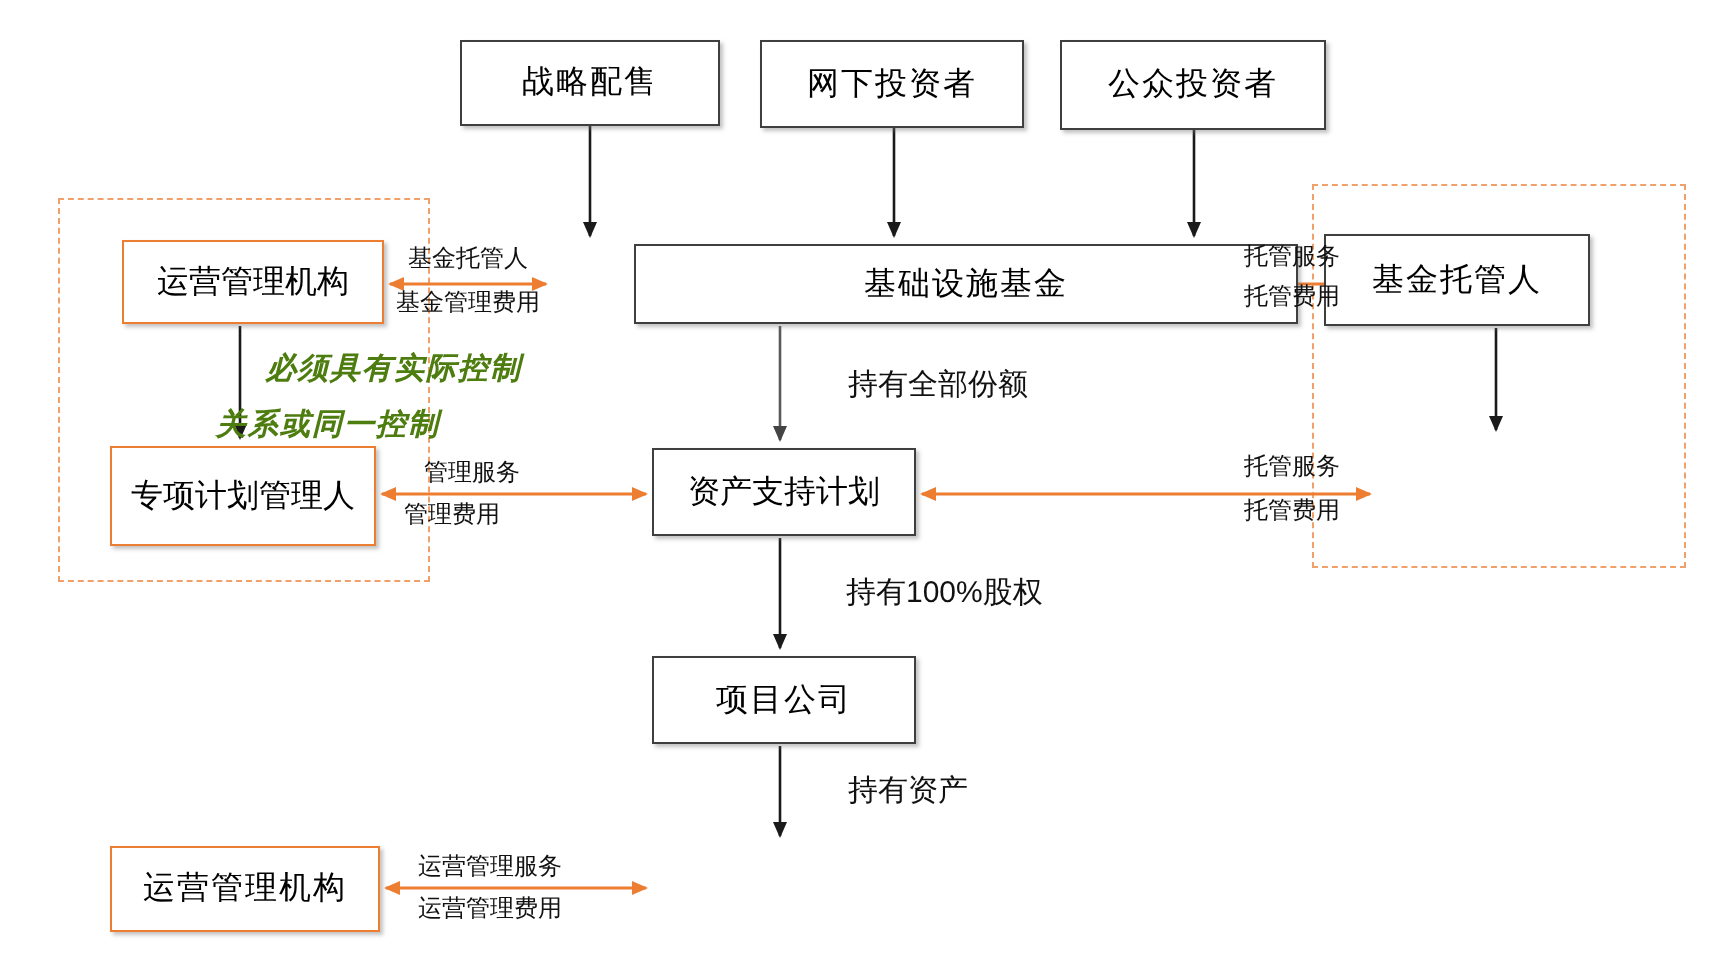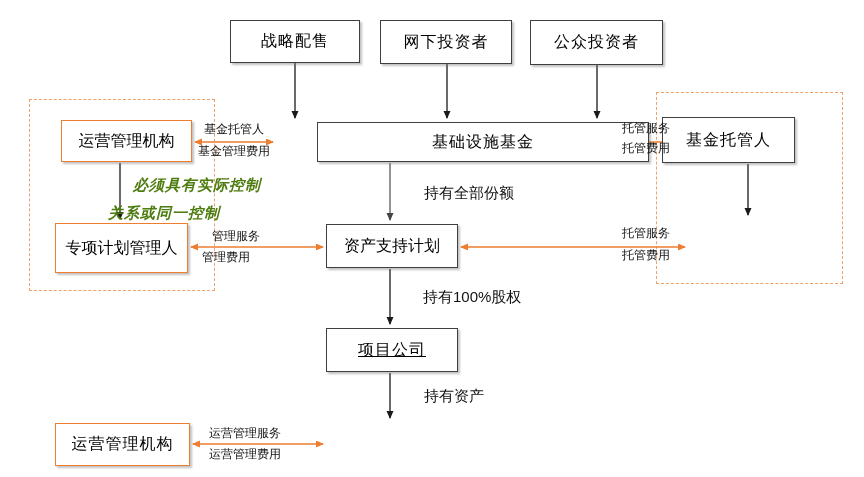--- a/index.html
+++ b/index.html
@@ -72,21 +72,21 @@
   <div class="node" style="left:530px;top:20px;width:133px;height:45px;">公众投资者</div>
 
   <div class="node" style="left:277px;top:122px;width:332px;height:40px;margin-left:40px;">基础设施基金</div>
 
   <div class="node orange" style="left:61px;top:120px;width:131px;height:42px;letter-spacing:0;">运营管理机构</div>
   <div class="node orange" style="left:55px;top:223px;width:133px;height:50px;letter-spacing:0;">专项计划管理人</div>
 
   <div class="node" style="left:662px;top:117px;width:133px;height:46px;">基金托管人</div>
 
   <div class="node" style="left:326px;top:224px;width:132px;height:44px;letter-spacing:0;">资产支持计划</div>
-  <div class="node" style="left:326px;top:328px;width:132px;height:44px;text-decoration:underline;">项目公司</div>
+  <div class="node" style="left:326px;top:328px;width:132px;height:44px;">项目公司</div>
 
   <div class="node orange" style="left:55px;top:423px;width:135px;height:43px;">运营管理机构</div>
 
   <div class="edge-label" style="left:196px;top:122px;width:76px;">基金托管人</div>
   <div class="edge-label" style="left:196px;top:144px;width:76px;">基金管理费用</div>
 
   <div class="edge-label" style="left:620px;top:121px;width:52px;">托管服务</div>
   <div class="edge-label" style="left:620px;top:141px;width:52px;">托管费用</div>
 
   <div class="edge-label" style="left:210px;top:229px;width:52px;">管理服务</div>

